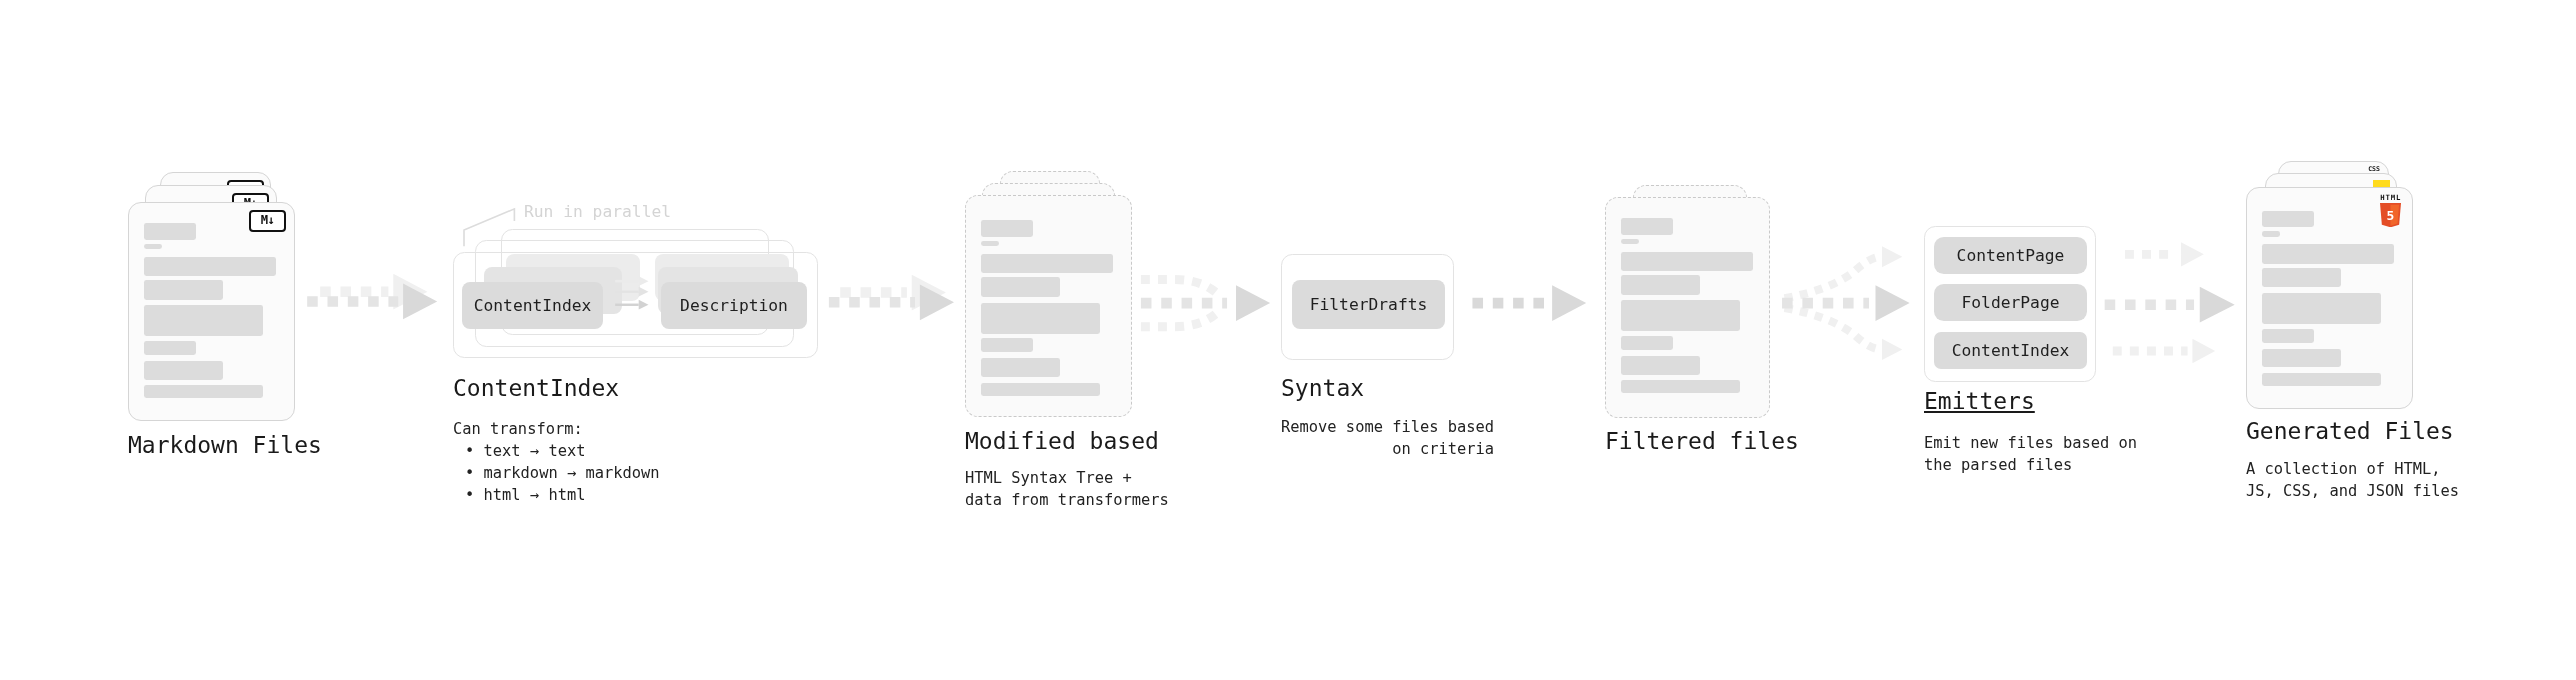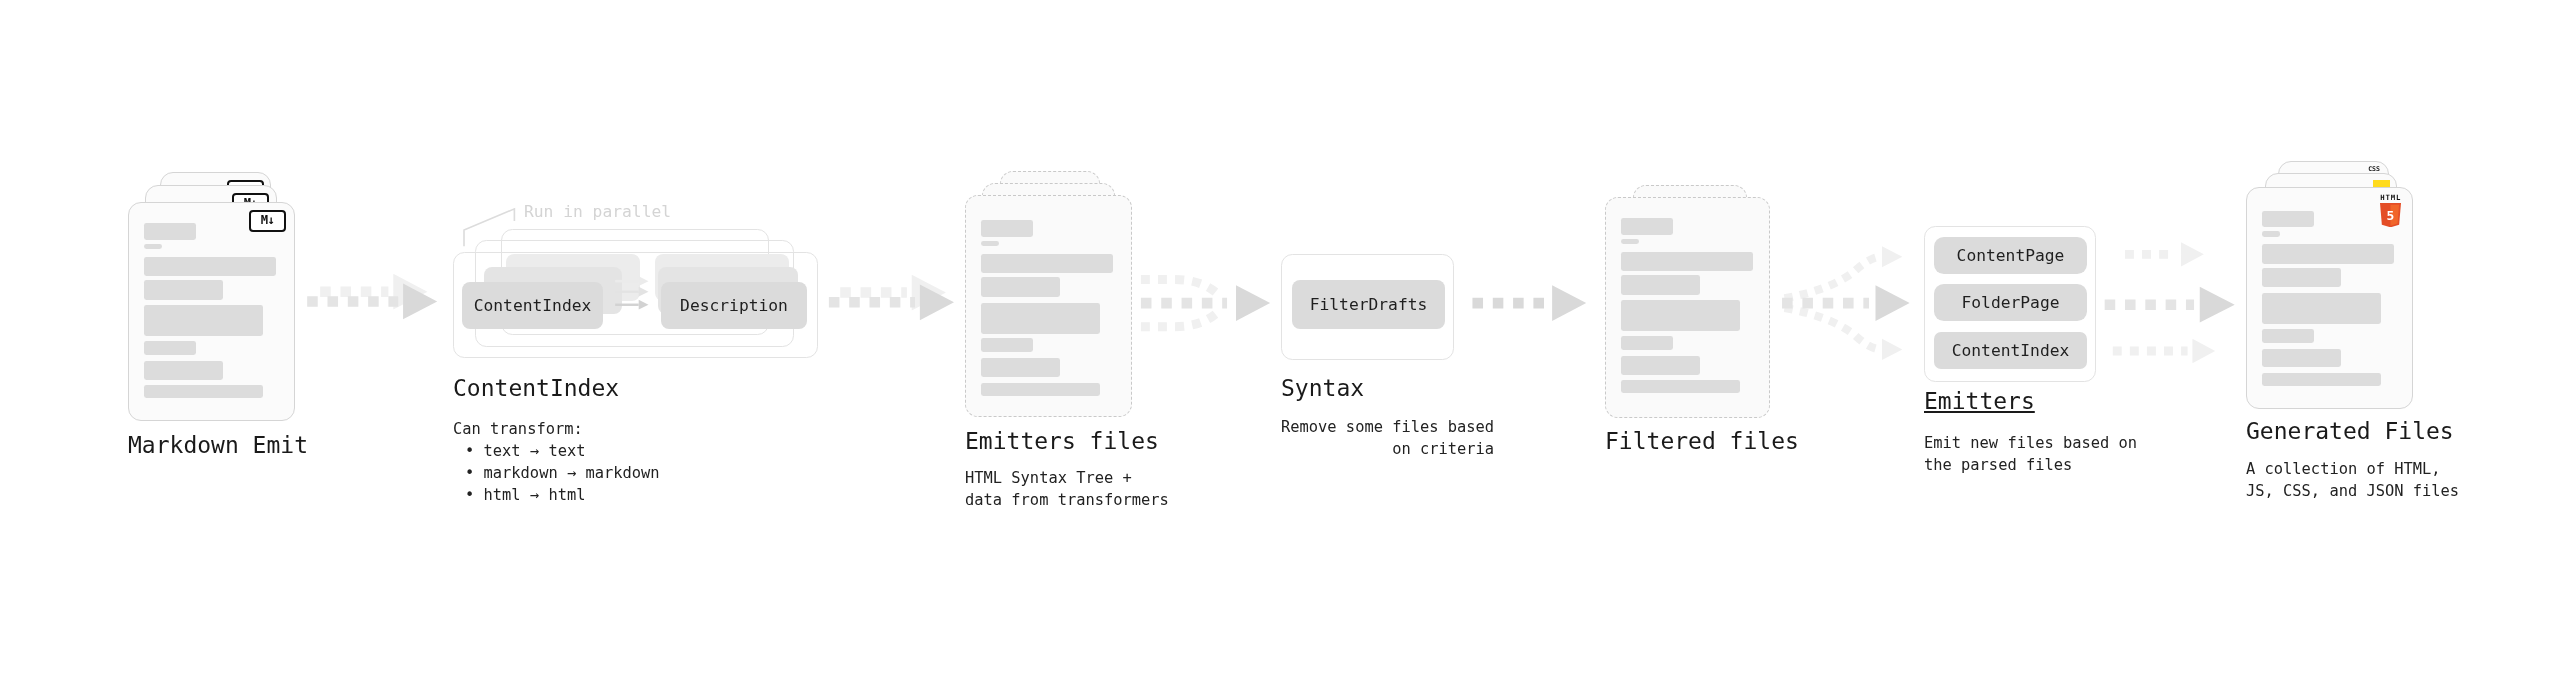--- a/index.html
+++ b/index.html
@@ -73,21 +73,21 @@
       <div class="bar" style="width: 52px; height: 16.3px; margin-top: 0px;"></div>
       <div class="bar" style="width: 18px; height: 5.7px; margin-top: 4.1px;"></div>
       <div class="bar" style="width: 132px; height: 19.5px; margin-top: 7.3px;"></div>
       <div class="bar" style="width: 79px; height: 19.5px; margin-top: 4.1px;"></div>
       <div class="bar" style="width: 119px; height: 31px; margin-top: 5.7px;"></div>
       <div class="bar" style="width: 52px; height: 14px; margin-top: 4.9px;"></div>
       <div class="bar" style="width: 79px; height: 18.7px; margin-top: 5.7px;"></div>
       <div class="bar" style="width: 119px; height: 13px; margin-top: 5.7px;"></div>
     </div>
 </div>
-<div class="abs heading" style="left:128px;top:433px;">Markdown Emit</div>
+<div class="abs heading" style="left:128px;top:433px;">Markdown Files</div>
 
 <div class="abs box" style="left:501px;top:229px;width:268px;height:106px;"></div>
 <div class="abs box" style="left:475px;top:240px;width:319px;height:107px;"></div>
 <div class="abs box" style="left:453px;top:252px;width:365px;height:106px;"></div>
 
 <div class="abs ghost g2" style="left:506px;top:254px;width:134px;height:47px;"></div>
 <div class="abs ghost g2" style="left:655px;top:254px;width:134px;height:47px;"></div>
 <div class="abs ghost g1" style="left:484px;top:267px;width:138px;height:47px;"></div>
 <div class="abs ghost g1" style="left:658px;top:267px;width:140px;height:47px;"></div>
 
@@ -111,21 +111,21 @@
       <div class="bar" style="width: 52px; height: 16.3px; margin-top: 0px;"></div>
       <div class="bar" style="width: 18px; height: 5.7px; margin-top: 4.1px;"></div>
       <div class="bar" style="width: 132px; height: 19.5px; margin-top: 7.3px;"></div>
       <div class="bar" style="width: 79px; height: 19.5px; margin-top: 4.1px;"></div>
       <div class="bar" style="width: 119px; height: 31px; margin-top: 5.7px;"></div>
       <div class="bar" style="width: 52px; height: 14px; margin-top: 4.9px;"></div>
       <div class="bar" style="width: 79px; height: 18.7px; margin-top: 5.7px;"></div>
       <div class="bar" style="width: 119px; height: 13px; margin-top: 5.7px;"></div>
     </div>
 </div>
-<div class="abs heading" style="left:965px;top:429px;">Emitters files</div>
+<div class="abs heading" style="left:965px;top:429px;">Modified based</div>
 <div class="abs desc" style="left:965px;top:467px;">HTML Syntax Tree +
 data from transformers</div>
 
 <div class="abs box" style="left:1281px;top:254px;width:173px;height:106px;"></div>
 <div class="abs btn" style="left:1292px;top:280px;width:153px;height:49px;">FilterDrafts</div>
 <div class="abs heading" style="left:1281px;top:376px;">Syntax</div>
 <div class="abs desc" style="left:1281px;top:416px;text-align:right;">Remove some files based
 on criteria</div>
 
 <div class="abs file-card dashed" style="left:1633px;top:185px;width:114px;height:57px;"></div>

